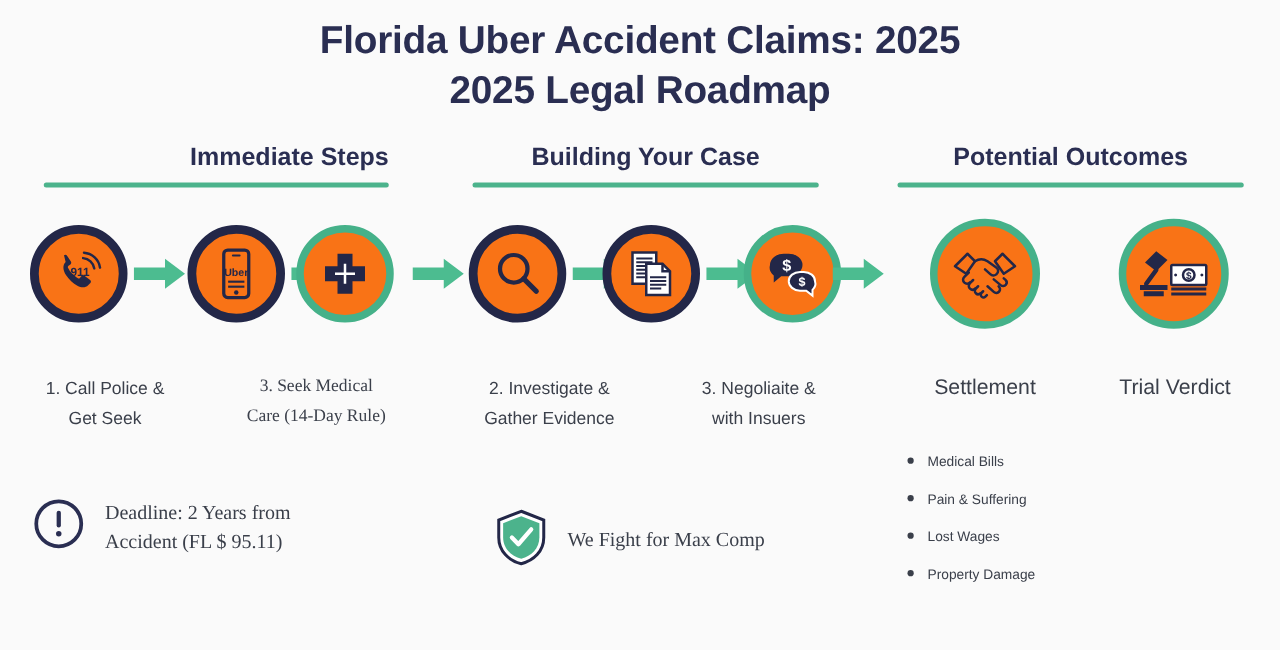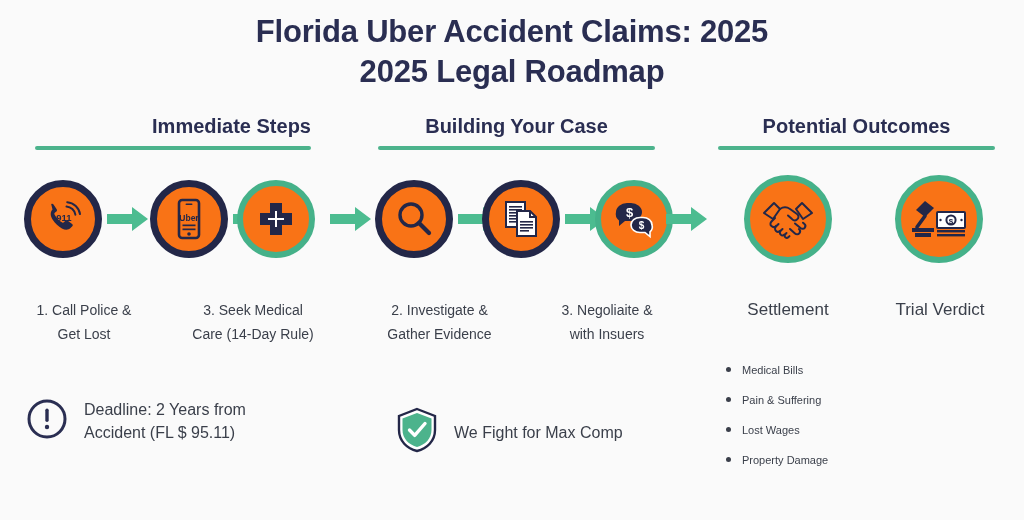--- a/index.html
+++ b/index.html
@@ -109,20 +109,21 @@
     color: #3a3f4a;
     line-height: 24px;
     white-space: nowrap;
   }
 
   
   .note {
     position: absolute;
     display: flex;
     align-items: center;
+    font-family: Liberation Serif, serif;
   }
   .note .note-icon {
     flex: 0 0 auto;
     margin-right: 16px;
   }
   .note .note-text {
     font-size: 16px;
     line-height: 23px;
     color: #3a3f4a;
   }
@@ -310,24 +311,24 @@
         <circle cx="29.5" cy="24" r="1.2" fill="#232748"></circle>
         <circle cx="50.5" cy="24" r="1.2" fill="#232748"></circle>
         <rect x="26" y="34" width="28" height="2.4" fill="#232748"></rect>
         <rect x="26" y="38" width="28" height="2.4" fill="#232748"></rect>
       </svg>
     </div>
   </div>
 
   <div class="caption" style="left:4px; top:298px; width:160px;">
     <span class="cap-line">1. Call Police &amp;</span>
-    <span class="cap-line">Get Lost</span>
-  </div>
-
-  <div class="caption" style="left:163px; top:298px; width:180px;">
+    <span class="cap-line">Get Seek</span>
+  </div>
+
+  <div class="caption" style="left:163px; top:298px; width:180px;font-family:Liberation Serif, serif;">
     <span class="cap-line">3. Seek Medical</span>
     <span class="cap-line">Care (14-Day Rule)</span>
   </div>
 
   <div class="caption" style="left:352px; top:298px; width:175px;">
     <span class="cap-line">2. Investigate &amp;</span>
     <span class="cap-line">Gather Evidence</span>
   </div>
 
   <div class="caption" style="left:527px; top:298px; width:160px;">

